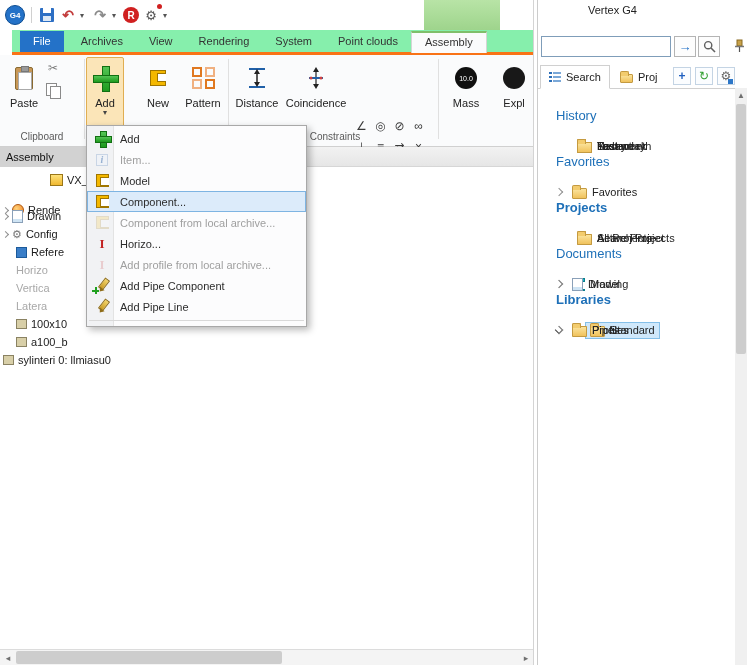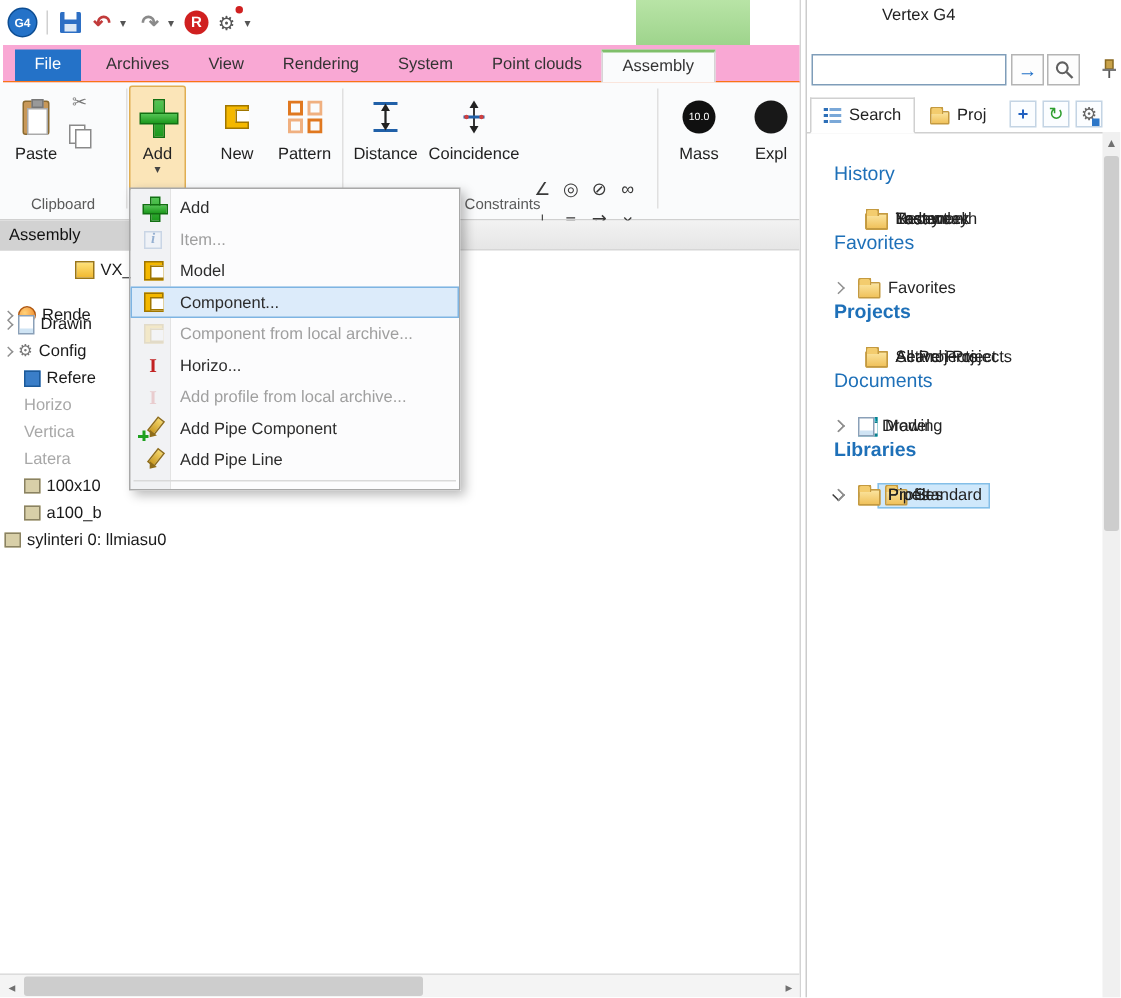--- a/index.html
+++ b/index.html
@@ -27,22 +27,22 @@
   .floppy::after  { content:""; position:absolute; left:3px; bottom:1px; width:8px; height:5px; background:#dce8f5; }
   .rbadge { width:16px; height:16px; border-radius:50%; background:#d02020; color:#fff;
             font-weight:bold; font-size:10px; display:flex; align-items:center; justify-content:center; }
   .gearq { position:relative; font-size:13px; color:#555; }
   .gearq::after { content:""; position:absolute; right:-2px; top:-1px; width:5px; height:5px;
                   border-radius:50%; background:#d02020; }
   .ctx-green { position:absolute; left:424px; top:0; width:76px; height:30px;
                background:linear-gradient(#b8e4a6, var(--context-green)); }
 
   
-  #ribbon-tabs { position:absolute; left:2px; top:30px; width:100%; height:25px; background:#f9a8d4;
-                 border-bottom:1px solid #f97316; display:flex; align-items:flex-end; padding-left:8px; }
+  #ribbon-tabs { position:absolute; left:12px; top:30px; width:100%; height:25px; background:#86efac;
+                 border-bottom:3px solid #f97316; display:flex; align-items:flex-end; padding-left:8px; }
   .tab { padding:5px 13px 5px; white-space:nowrap; color:#333; }
   .tab.file { background:var(--file-tab-blue); color:#fff; margin-right:4px; padding-top:4px; }
   .tab.active { background:#fafbfc; border:1px solid #d5d5d5; border-bottom:none;
                 border-top:2px solid #7fbf6a; margin-bottom:-1px; padding-top:3px; }
 
   
   #ribbon { position:absolute; left:0; top:55px; width:100%; height:92px; background:#fafbfc;
             border-bottom:1px solid #d0d0d0; }
   .rsep { position:absolute; top:4px; height:80px; width:1px; background:#e0e0e0; }
   .grp-label { position:absolute; top:76px; font-size:10px; color:#5a5a5a; text-align:center; }

